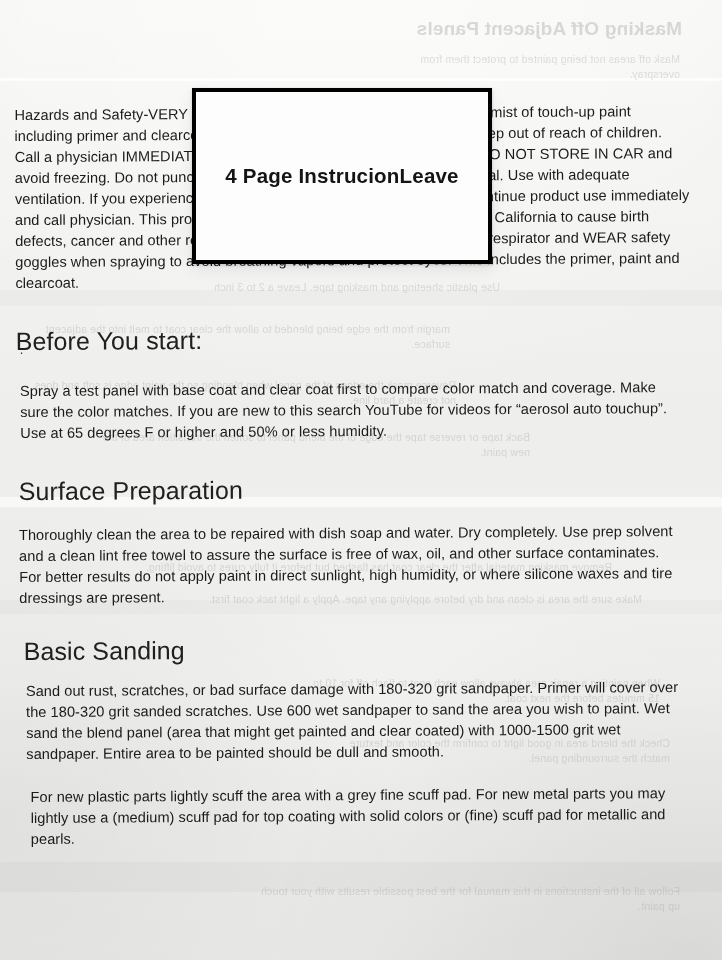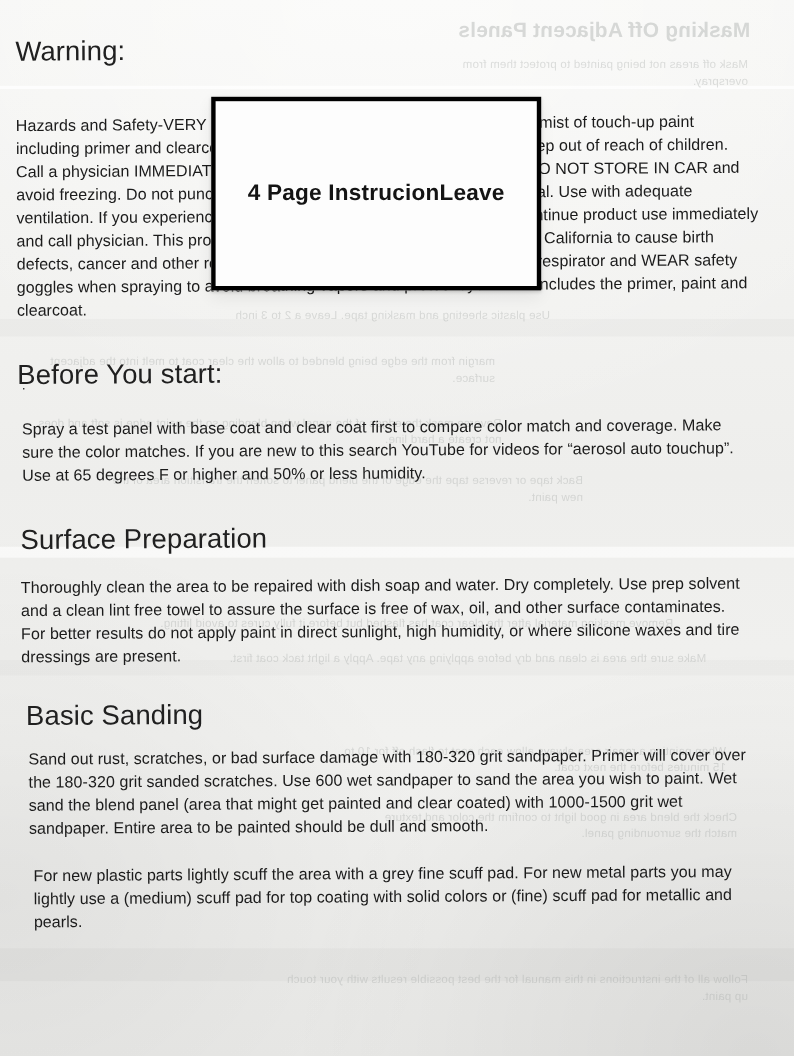--- a/index.html
+++ b/index.html
@@ -159,21 +159,20 @@
   <div class="ghost ghost-small" style="left:300px; top:676px; width:360px;">When painting a repair area always allow each coat to flash off for 10 to 15 minutes before the next coat.</div>
 
   <div class="ghost ghost-small" style="left:330px; top:736px; width:340px;">Check the blend area in good light to confirm the color and texture match the surrounding panel.</div>
 
   <div class="ghost ghost-small" style="left:260px; top:884px; width:420px;">Follow all of the instructions in this manual for the best possible results with your touch up paint.</div>
 </div>
 
 <div id="content">
  <div id="skew">
 
-  <h1 class="doc-heading" style="left:16px; top:14px;">Warning:</h1>
   <p class="doc-para" style="left:16px; top:88px; width:676px;">Hazards and Safety-VERY IMPORTANT. Do not breathe vapors or spray mist of touch-up paint including primer and clearcoats and avoid contact with eyes and skin. Keep out of reach of children. Call a physician IMMEDIATELY if swallowed. Do not store above 120F. DO NOT STORE IN CAR and avoid freezing. Do not puncture or incinerate. See label for proper disposal. Use with adequate ventilation. If you experience eye watering, headache or dizziness, discontinue product use immediately and call physician. This product contains chemicals known to the State of California to cause birth defects, cancer and other reproductive harm. WEAR a NIOSH approved respirator and WEAR safety goggles when spraying to avoid breathing vapors and protect eyes. This includes the primer, paint and clearcoat.</p>
 
   <h1 class="doc-heading" style="left:16px; top:308px;">Before You start:</h1>
   <span class="dot" style="left:20px; top:340px;">.</span>
   <p class="doc-para" style="left:20px; top:364px; width:662px;">Spray a test panel with base coat and clear coat first to compare color match and coverage. Make sure the color matches.  If you are new to this search YouTube for videos for “aerosol auto touchup”.  Use at 65 degrees F or higher and 50% or less humidity.</p>
 
   <h1 class="doc-heading" style="left:18px; top:458px;">Surface Preparation</h1>
   <p class="doc-para" style="left:18px; top:508px; width:666px;">Thoroughly clean the area to be repaired with dish soap and water.  Dry completely. Use prep solvent and a clean lint free towel to assure the surface is free of wax, oil, and other surface contaminates. For better results do not apply paint in direct sunlight, high humidity, or where silicone waxes and tire dressings are present.</p>
 
   <h1 class="doc-heading" style="left:22px; top:618px;">Basic Sanding</h1>

